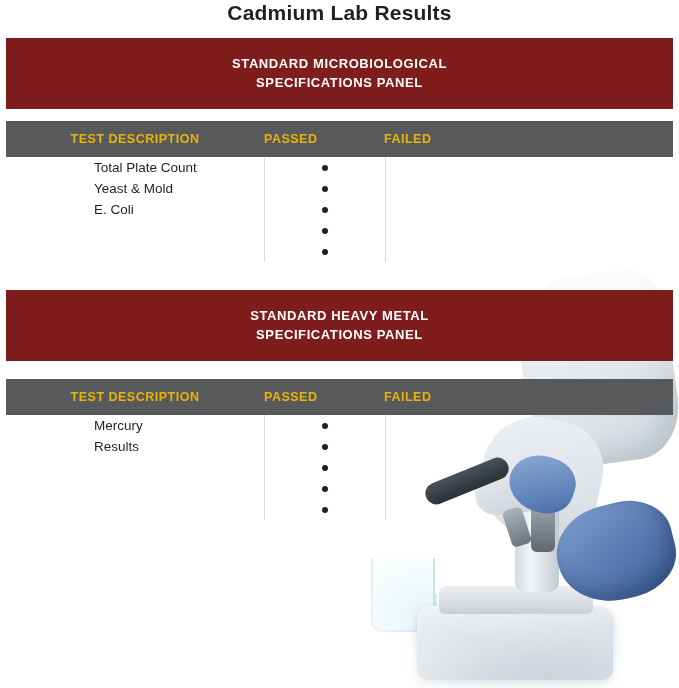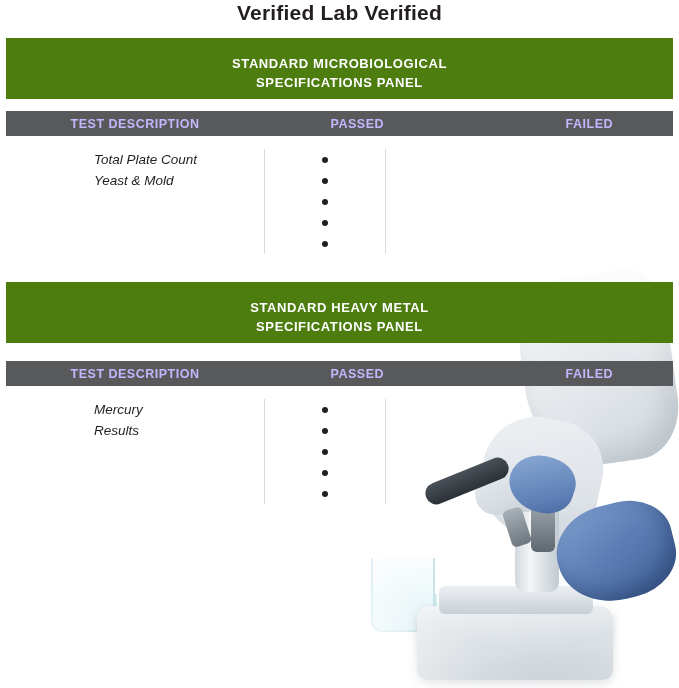--- a/index.html
+++ b/index.html
@@ -214,50 +214,48 @@
     line-height: 26px;
     height: 26px;
     overflow: hidden;
   }
 
   .panel {
     margin: 0 6px;
   }
 
   .panel-banner {
-    background: #4d7c0f;
+    background: #7f1d1d;
     color: #ffffff;
     text-align: center;
     font-size: 13px;
     font-weight: bold;
     letter-spacing: 0.6px;
     line-height: 19px;
-    padding: 16px 10px 7px 10px;
+    padding: 16px 10px 17px 10px;
   }
   .panel-banner .line2 { display: block; }
 
   .table-head {
     background: #58595b;
-    color: #c4b5fd;
+    color: #eab308;
     display: flex;
     font-size: 12.5px;
     font-weight: bold;
     letter-spacing: 0.5px;
-    height: 25px;
+    height: 36px;
     align-items: center;
   }
   .col-desc  { width: 258px; text-align: center; }
-  .col-pass  { width: 120px; text-align: right; }
-  .col-fail  { width: 229px; text-align: right; }
+  .col-pass  { width: 120px; text-align: left; }
+  .col-fail  { width: 229px; text-align: left; }
 
   .table-body {
     display: flex;
     position: relative;
-    padding-top: 13px;
-    font-style: italic;
   }
   .body-desc {
     width: 258px;
     padding-left: 88px;
     box-sizing: border-box;
   }
   .body-pass {
     width: 120px;
     border-left: 1px solid #d9d9d9;
     border-right: 1px solid #d9d9d9;
@@ -308,21 +306,21 @@
   <div class="knob"></div>
   <div class="glove-b"></div>
   <div class="glove-a"></div>
   <div class="glow"></div>
   <div class="fade-left"></div>
   <div class="fade-top"></div>
 </div>
 
 <div class="content">
 
-  <h1 class="page-title">Verified Lab Verified</h1>
+  <h1 class="page-title">Cadmium Lab Results</h1>
 
   <div class="spacer-12"></div>
 
   <section class="panel">
     <div class="panel-banner">
       <span class="line1">STANDARD MICROBIOLOGICAL</span>
       <span class="line2">SPECIFICATIONS PANEL</span>
     </div>
 
     <div class="spacer-12"></div>
@@ -330,20 +328,21 @@
     <div class="table-head">
       <div class="col-desc">TEST DESCRIPTION</div>
       <div class="col-pass">PASSED</div>
       <div class="col-fail">FAILED</div>
     </div>
 
     <div class="table-body">
       <div class="body-desc">
         <div class="test-row">Total Plate Count</div>
         <div class="test-row">Yeast &amp; Mold</div>
+        <div class="test-row">E. Coli</div>
       </div>
       <div class="body-pass">
         <div class="dot-row">
             <span class="dot"></span>
           </div>
         <div class="dot-row">
             <span class="dot"></span>
           </div>
         <div class="dot-row">
             <span class="dot"></span>

